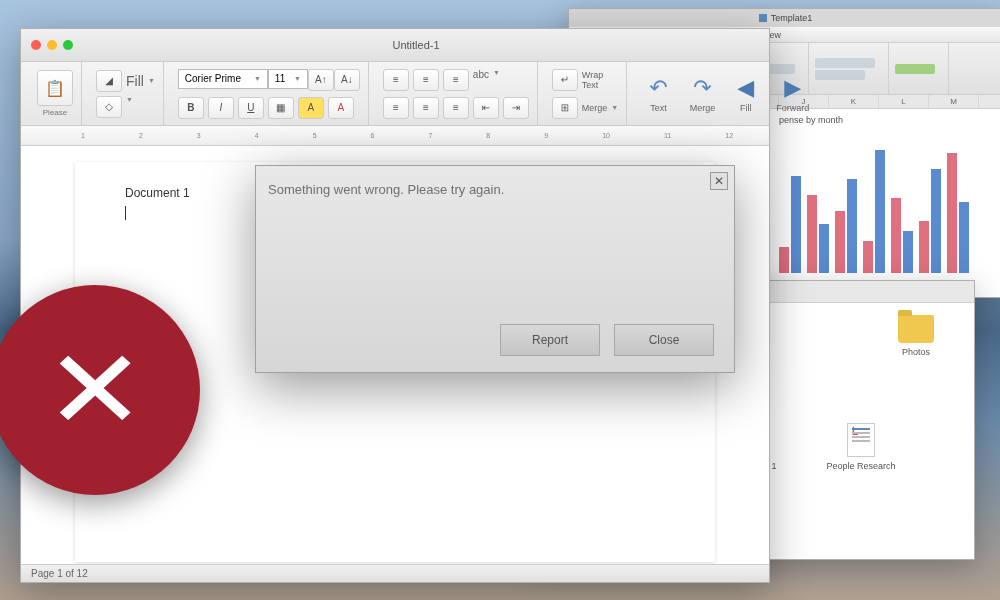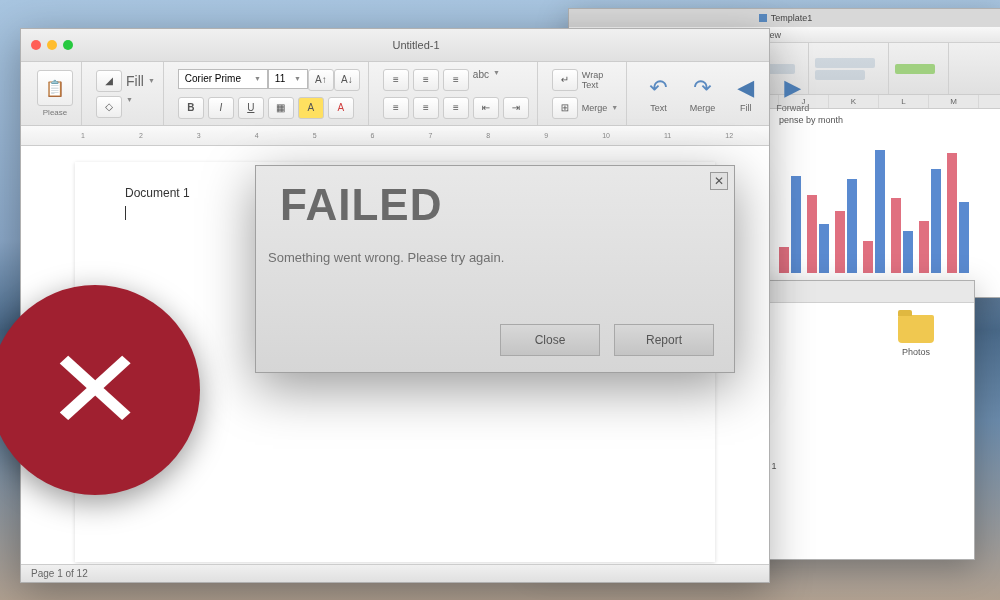--- a/index.html
+++ b/index.html
@@ -164,20 +164,24 @@
       <span>Plan_v1</span>
     </div>
     <div class="file-item">
       <div class="folder-ic"></div>
       <span>Plan_v2</span>
     </div>
     <div class="file-item">
       <div class="doc-ic"></div>
       <span>Document 1</span>
     </div>
+    <div class="file-item">
+      <div class="doc-ic l"></div>
+      <span>People Research</span>
+    </div>
   </div>
 </div>
 
 <div class="doc-win">
   <div class="doc-titlebar">
     <div class="mac-dots">
       <div class="mac-dot dot-r"></div>
       <div class="mac-dot dot-y"></div>
       <div class="mac-dot dot-g"></div>
     </div>
@@ -285,23 +289,22 @@
     <div class="doc-heading">Document 1</div>
     <div class="cursor-line"></div>
   </div>
   <div class="doc-status">
     <span>Page 1 of 12</span>
   </div>
 </div>
 
 <div class="dialog">
   <div class="dialog-close">✕</div>
-  <div class="dialog-title">FAILED</div>
   <div class="dialog-msg">Something went wrong. Please try again.</div>
   <div class="dialog-btns">
+    <div class="dialog-btn">Report</div>
     <div class="dialog-btn">Close</div>
-    <div class="dialog-btn">Report</div>
   </div>
 </div>
 
 <div class="error-badge">
   <span class="x">✕</span>
 </div>
 
 </body></html>

